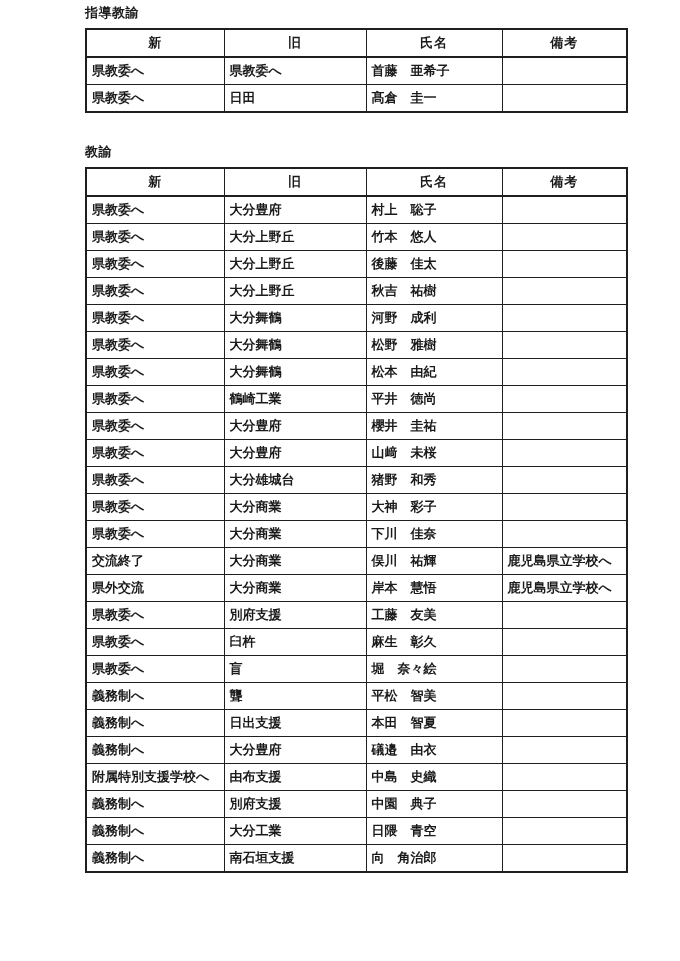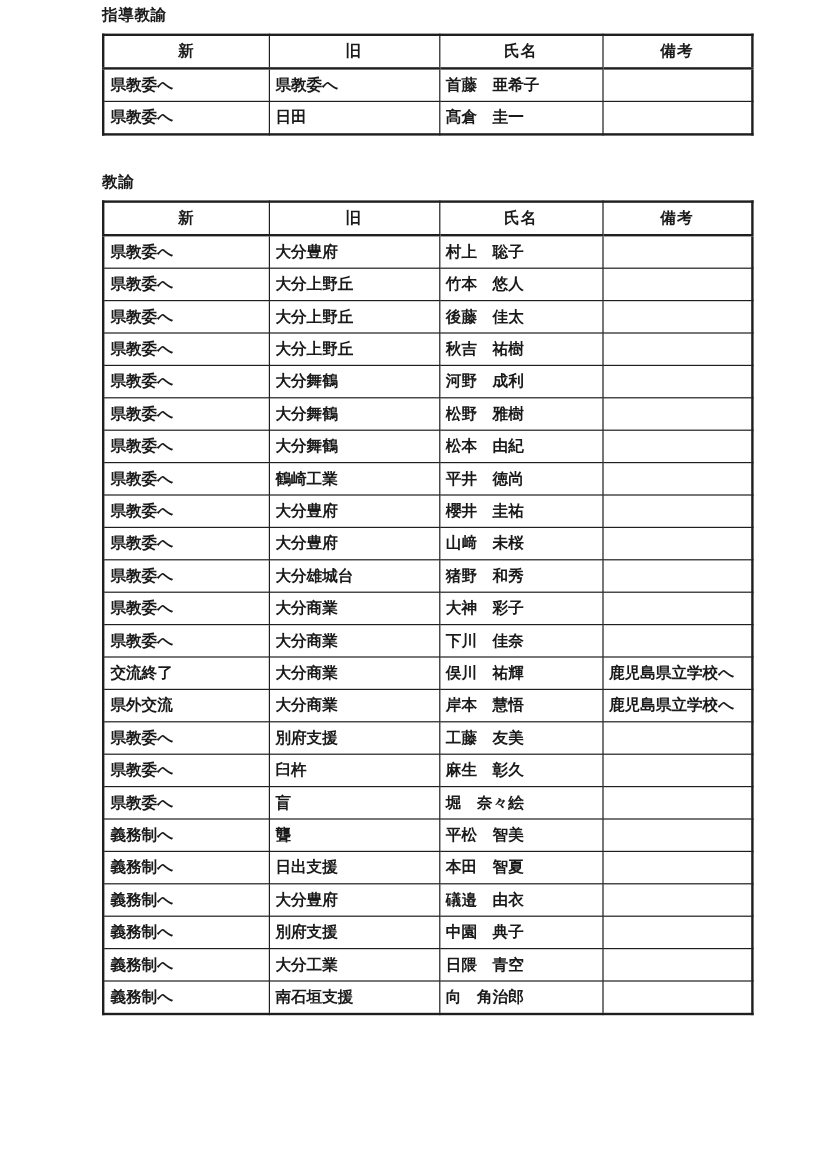--- a/index.html
+++ b/index.html
@@ -233,20 +233,26 @@
             <td>本田　智夏</td>
             <td></td>
           </tr>
           <tr>
             <td>義務制へ</td>
             <td>大分豊府</td>
             <td>礒邉　由衣</td>
             <td></td>
           </tr>
           <tr>
+            <td>附属特別支援学校へ</td>
+            <td>由布支援</td>
+            <td>中島　史織</td>
+            <td></td>
+          </tr>
+          <tr>
             <td>義務制へ</td>
             <td>別府支援</td>
             <td>中園　典子</td>
             <td></td>
           </tr>
           <tr>
             <td>義務制へ</td>
             <td>大分工業</td>
             <td>日隈　青空</td>
             <td></td>

